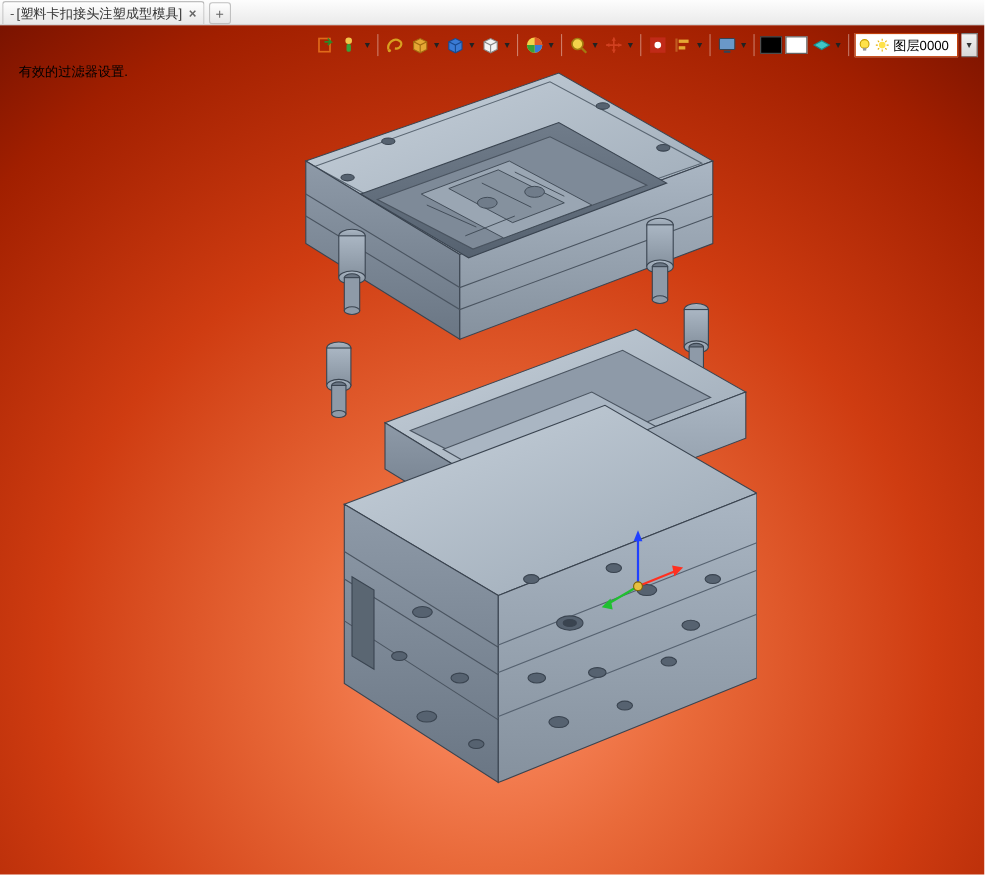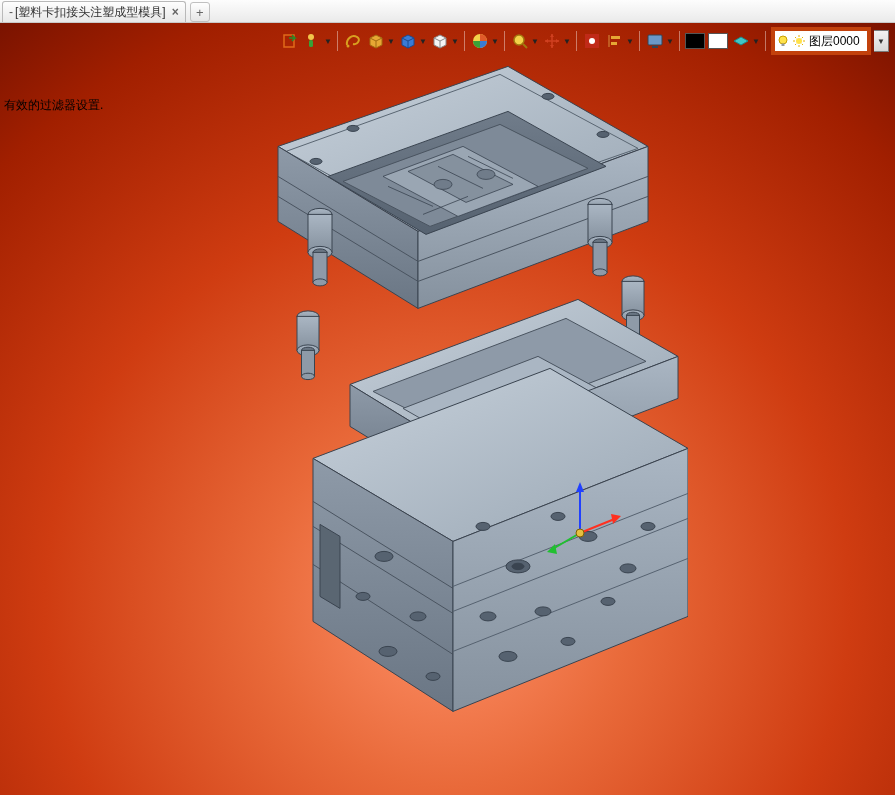--- a/index.html
+++ b/index.html
@@ -8,27 +8,27 @@
   .tab-prefix{color:#555;margin-right:2px;}
   .tab .close{margin-left:6px;color:#666;font-weight:bold;cursor:pointer;}
   .newtab{width:18px;height:18px;margin-left:2px;border:1px solid #c0c0c0;border-radius:3px;background:linear-gradient(#fefefe,#e6e6e6);display:flex;align-items:center;justify-content:center;color:#666;font-size:13px;line-height:1;cursor:pointer;}
   .workarea{position:relative;height:773px;}
   .toolbar{position:absolute;top:6px;right:6px;height:24px;display:flex;align-items:center;gap:3px;z-index:10;}
   .sep{width:1px;height:20px;background:rgba(255,255,255,.4);margin:0 2px;}
   .ticon{width:20px;height:20px;display:flex;align-items:center;justify-content:center;cursor:pointer;}
   .ticon svg{display:block;}
   .dd{display:flex;align-items:center;cursor:pointer;}
   .dd .caret{width:8px;color:#222;font-size:8px;margin-left:1px;}
-  .layer-box{display:flex;align-items:center;height:20px;background:#fff;border:4px solid #c2410c;padding:0 2px;gap:4px;min-width:88px;cursor:pointer;}
+  .layer-box{display:flex;align-items:center;height:20px;background:#fff;border:1px solid #c2410c;padding:0 2px;gap:4px;min-width:88px;cursor:pointer;}
   .layer-box .bulb{width:12px;height:12px;}
   .layer-box .sun{width:12px;height:12px;}
   .layer-caret{width:14px;height:20px;border:1px solid #7a7a7a;border-left:none;background:linear-gradient(#f2f2f2,#d8d8d8);display:flex;align-items:center;justify-content:center;font-size:8px;color:#333;cursor:pointer;}
   .sw{width:18px;height:14px;border:1px solid #555;}
   .viewport{width:100%;height:100%;background:radial-gradient(circle at 50% 75%, #ff926a 0%, #e96a3a 25%, #cf3c11 55%, #a11f00 85%, #7a1300 100%);position:relative;}
-  .status{position:absolute;top:34px;left:4px;color:#000;z-index:5;margin-top:40px;}
+  .status{position:absolute;top:34px;left:17px;color:#000;z-index:5;}
   .model{position:absolute;left:50%;top:50%;transform:translate(-50%,-52%);}
   .triad{position:absolute;left:535px;top:455px;z-index:6;pointer-events:none;}
 </style>
 </head>
 <body>
 
 <div class="tabbar">
   <div class="tab">
     <span class="tab-prefix">-</span>
     <span>[塑料卡扣接头注塑成型模具]</span>

